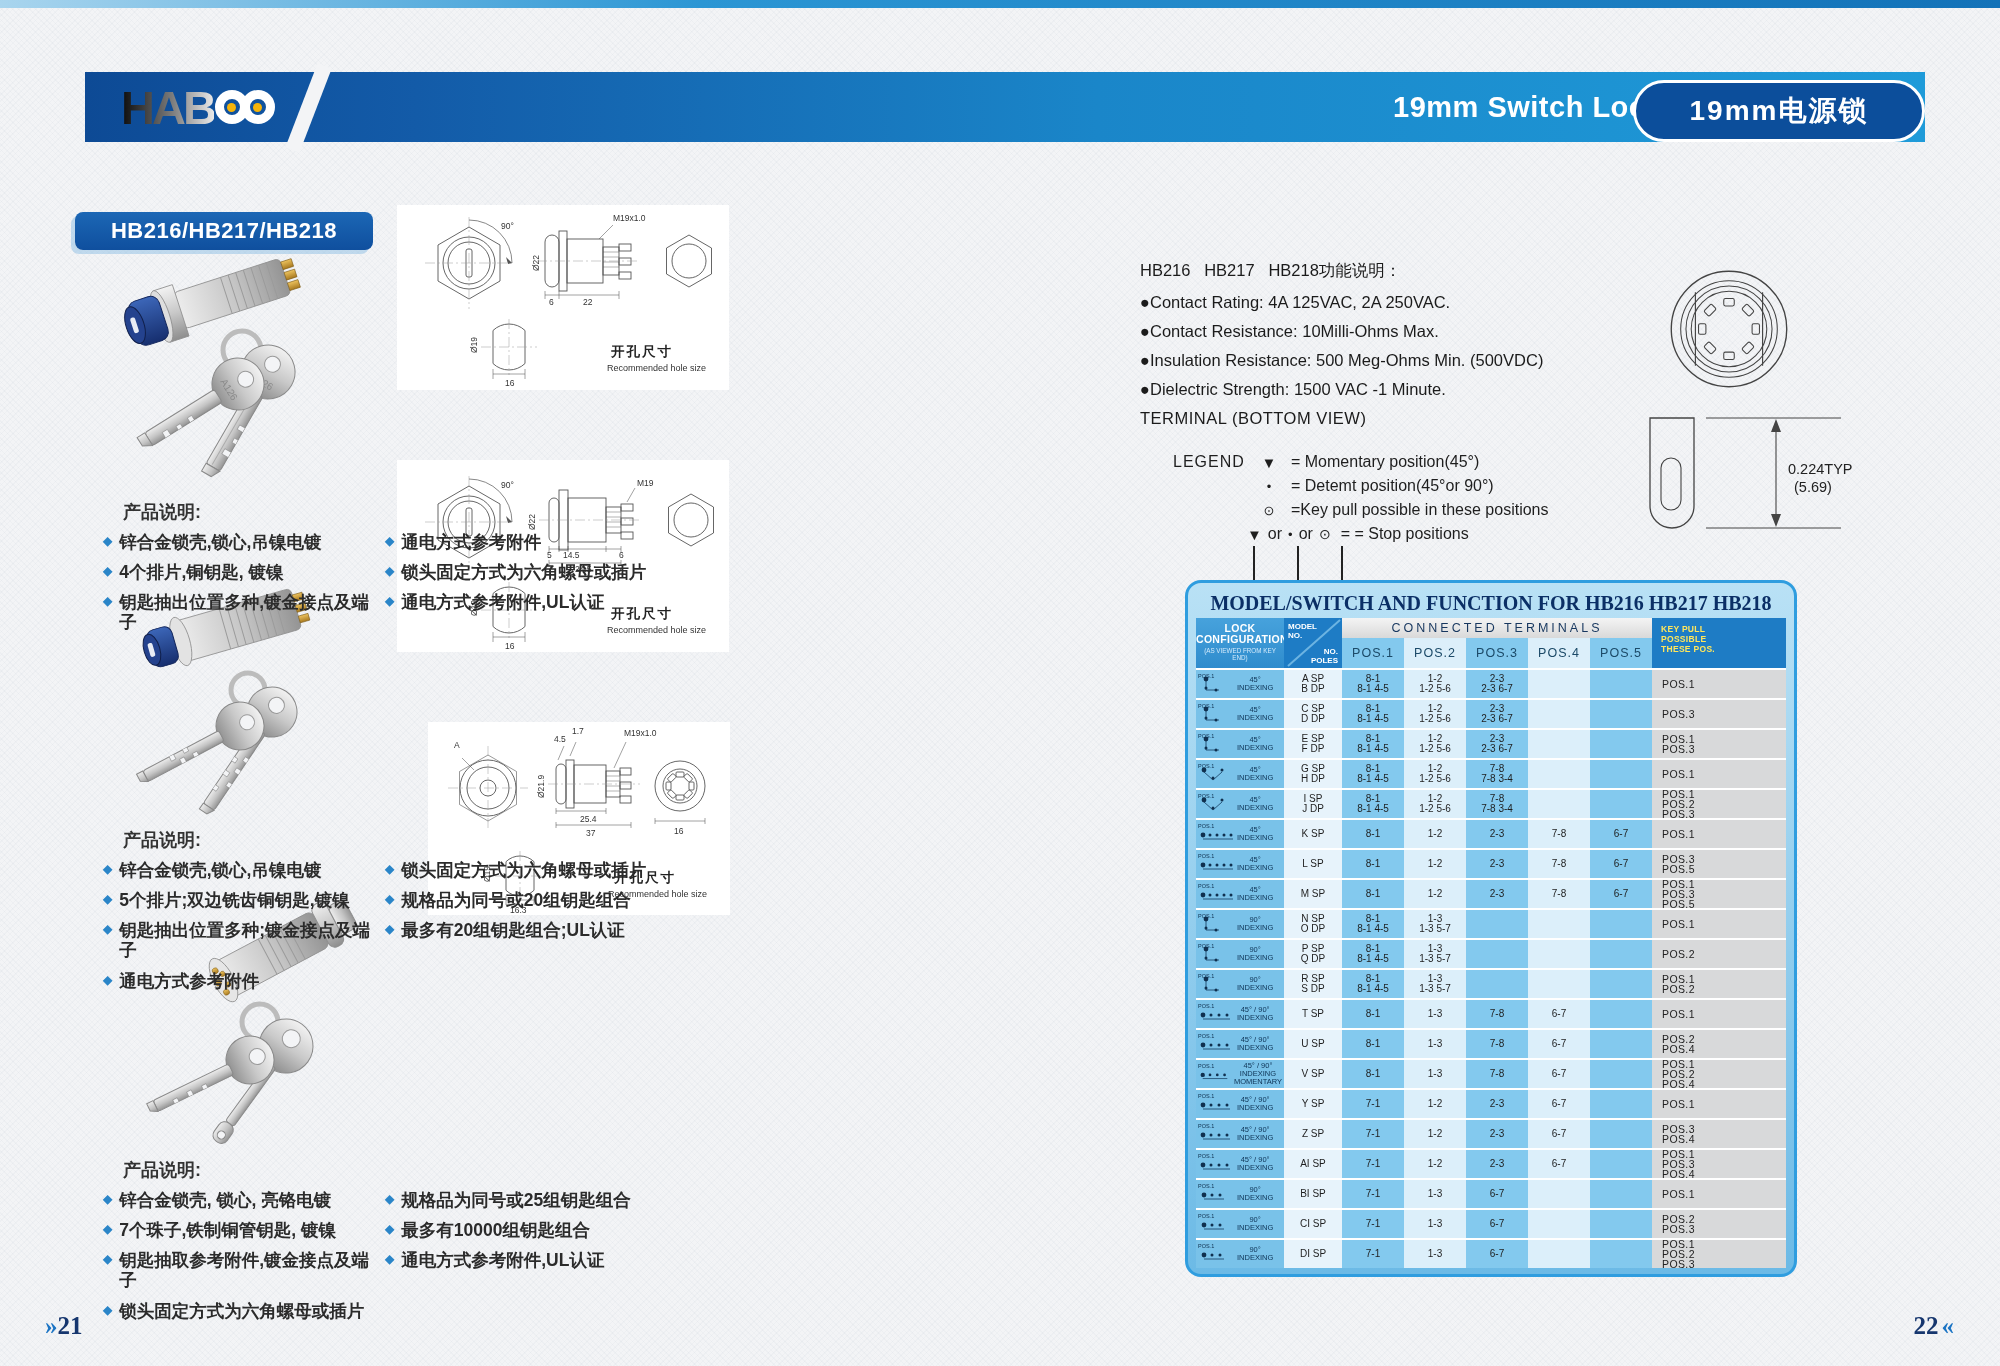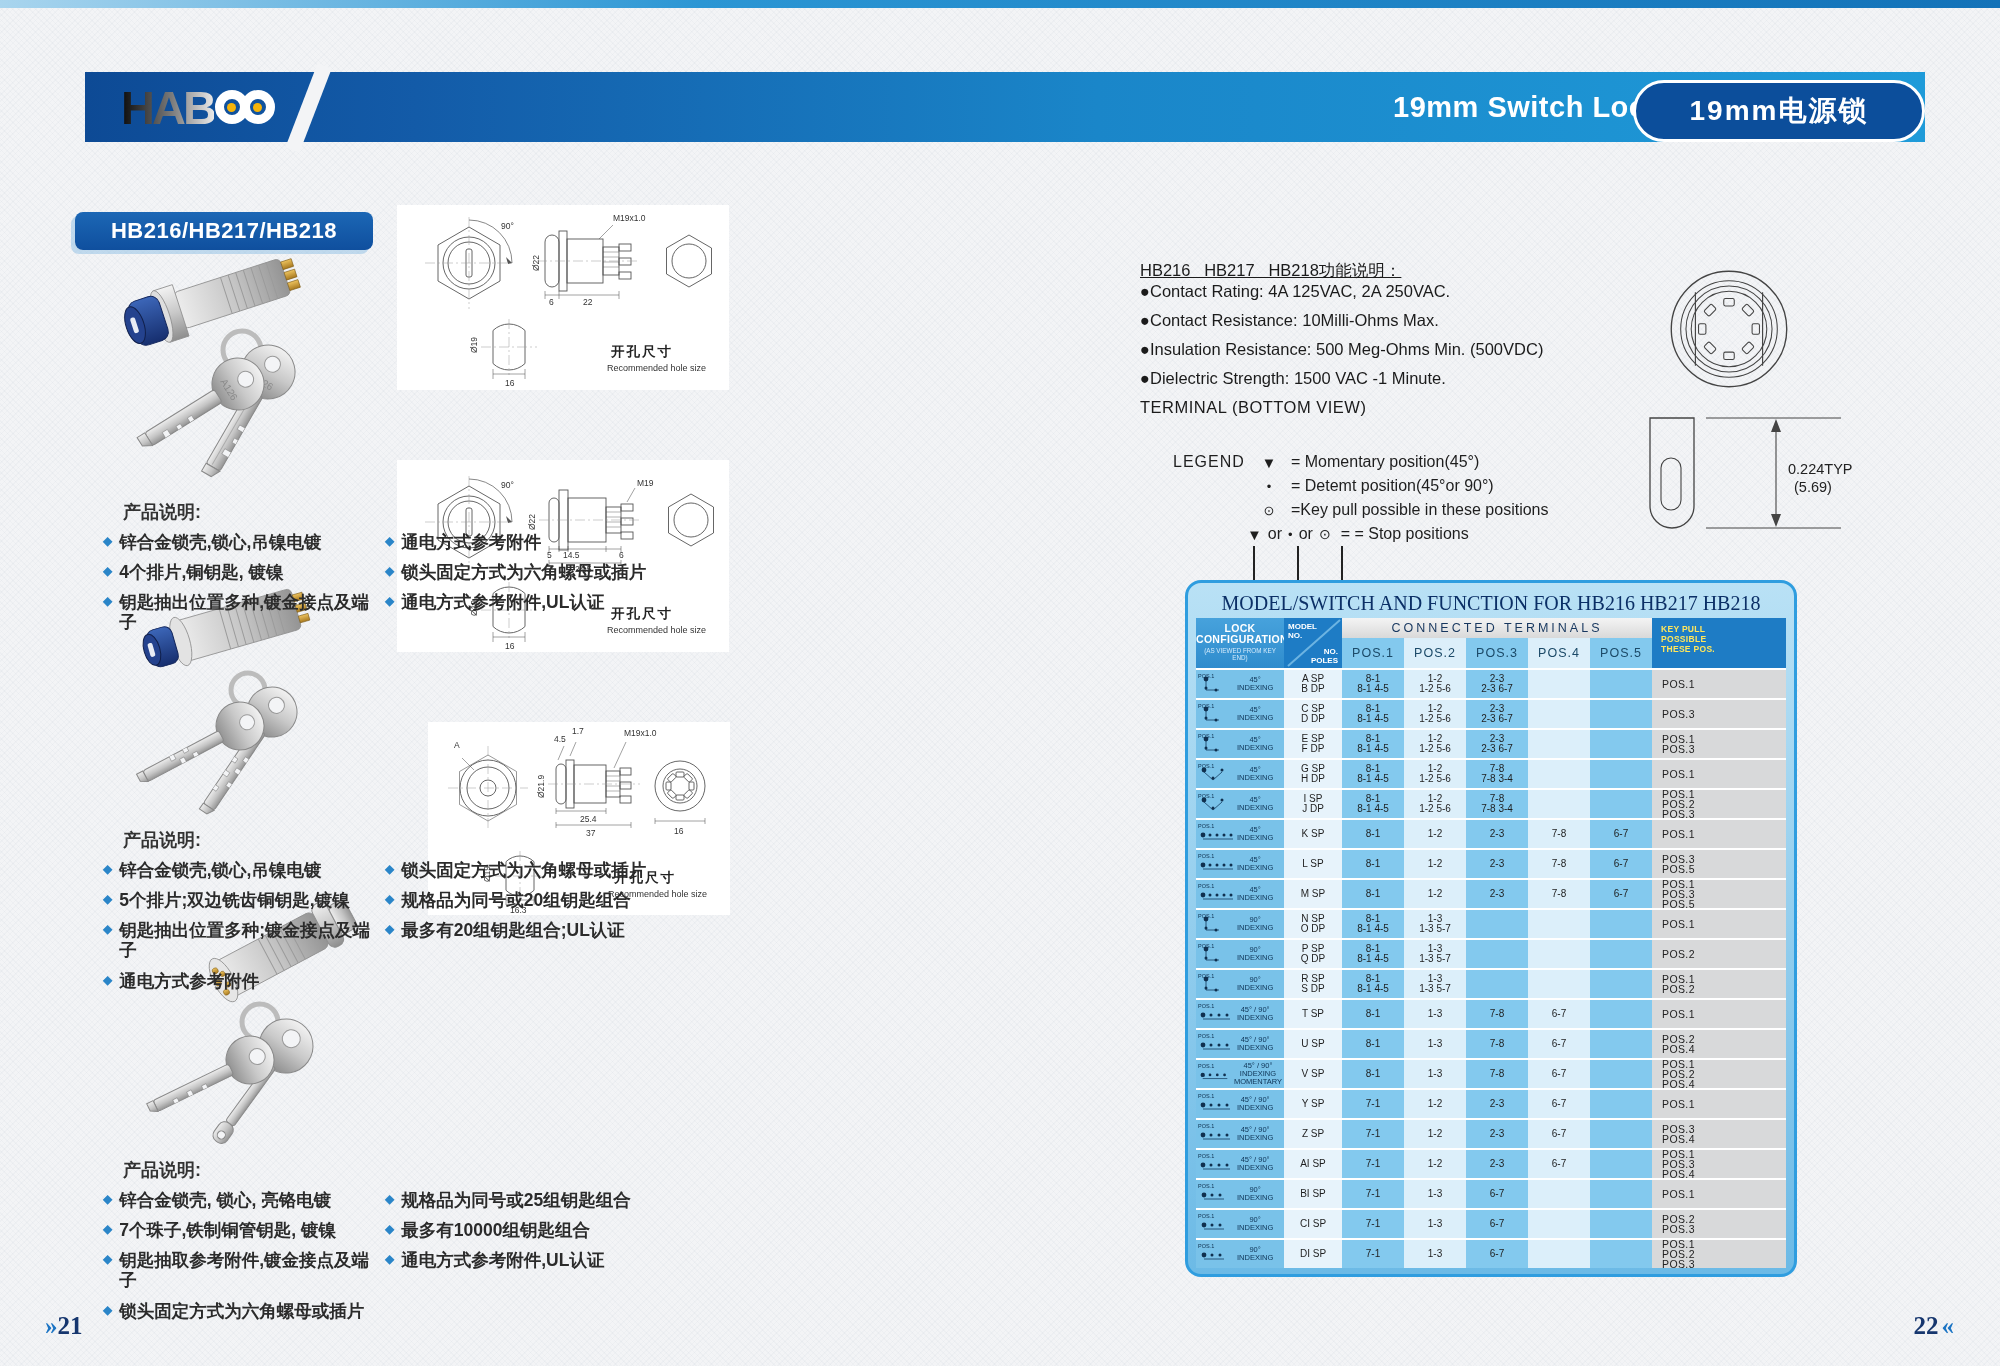--- a/index.html
+++ b/index.html
@@ -46,21 +46,21 @@
   #desc1{left:103px;top:500px;} #desc2{left:103px;top:828px;} #desc3{left:103px;top:1158px;}
   .desc-h{font-size:18px;color:#333;margin:0 0 8px 20px;font-weight:600;}
   .dcols{display:flex;}
   .dcol{display:flex;flex-direction:column;gap:10px;}
   .dcol.l{width:282px;} .dcol.r{width:305px;}
   .bullet{display:flex;align-items:flex-start;font-size:17.5px;color:#2b2b2b;line-height:1.15;font-weight:600;}
   .dia{color:#2a85c8;font-size:12px;margin:3px 7px 0 0;flex:0 0 auto;}
 
   
   .specs{position:absolute;left:1140px;top:260px;width:480px;font-size:16.5px;color:#1b1b1b;}
-  .specs .h{margin-bottom:0;white-space:pre-wrap;text-decoration:underline;}
+  .specs .h{margin-bottom:11px;white-space:pre-wrap;}
   .spec-line{margin-bottom:10px;}
   .terminal-label{margin-top:3px;letter-spacing:.5px;}
   .terminal-view{position:absolute;left:1666px;top:266px;}
   .legend{position:absolute;left:1173px;top:450px;width:440px;font-size:16px;color:#1e1e1e;}
   .lg-row{display:flex;align-items:center;height:24px;}
   .lg-label{width:74px;letter-spacing:1px;}
   .lg-sym{width:44px;text-align:center;font-size:13px;}
   .lg-sym.tri{font-size:15px;}
   .lg4{display:flex;align-items:center;height:24px;}
   .lg4 .sp{margin-left:74px;}
@@ -70,21 +70,21 @@
   .stems{position:relative;height:58px;}
   .stems i{position:absolute;top:0;width:2px;height:56px;background:#222;}
   .stems i:nth-child(1){left:80px;} .stems i:nth-child(2){left:124px;} .stems i:nth-child(3){left:168px;}
   .keytab{position:absolute;left:1636px;top:410px;}
 
   
   .table-box{position:absolute;left:1185px;top:580px;width:612px;height:697px;box-sizing:border-box;
     border:3px solid #2f9ddf;border-radius:16px;background:linear-gradient(180deg,#b9e1f5,#6cbae6);
     padding:5px 8px;overflow:hidden;}
   .t-title{height:30px;display:flex;align-items:center;justify-content:center;
-    font-family:"Liberation Serif",serif;font-weight:normal;font-size:20px;color:#0b2f66;}
+    font-family:"Liberation Serif",serif;font-weight:bold;font-size:20px;color:#0b2f66;}
   .t-head{display:grid;grid-template-columns:88px 58px 62px 62px 62px 62px 62px 1fr;
     grid-template-rows:20px 30px;}
   .th-cfg{grid-column:1;grid-row:1/3;background:linear-gradient(180deg,#47a2dc,#2f8ccd);
     color:#fff;text-align:center;padding-top:5px;}
   .th-cfg .b{font-size:10.5px;font-weight:bold;line-height:11px;white-space:pre-line;letter-spacing:.3px;}
   .th-cfg .s{font-size:6.3px;color:#d3eafb;margin-top:2px;}
   .th-model{grid-column:2;grid-row:1/3;background:#1e7cc5;position:relative;color:#fff;overflow:hidden;}
   .th-model svg{position:absolute;inset:0;width:100%;height:100%;}
   .tm-a{position:absolute;left:4px;top:4px;font-size:8px;font-weight:bold;line-height:9px;white-space:pre-line;}
   .tm-b{position:absolute;right:4px;bottom:3px;font-size:8px;font-weight:bold;line-height:9px;

